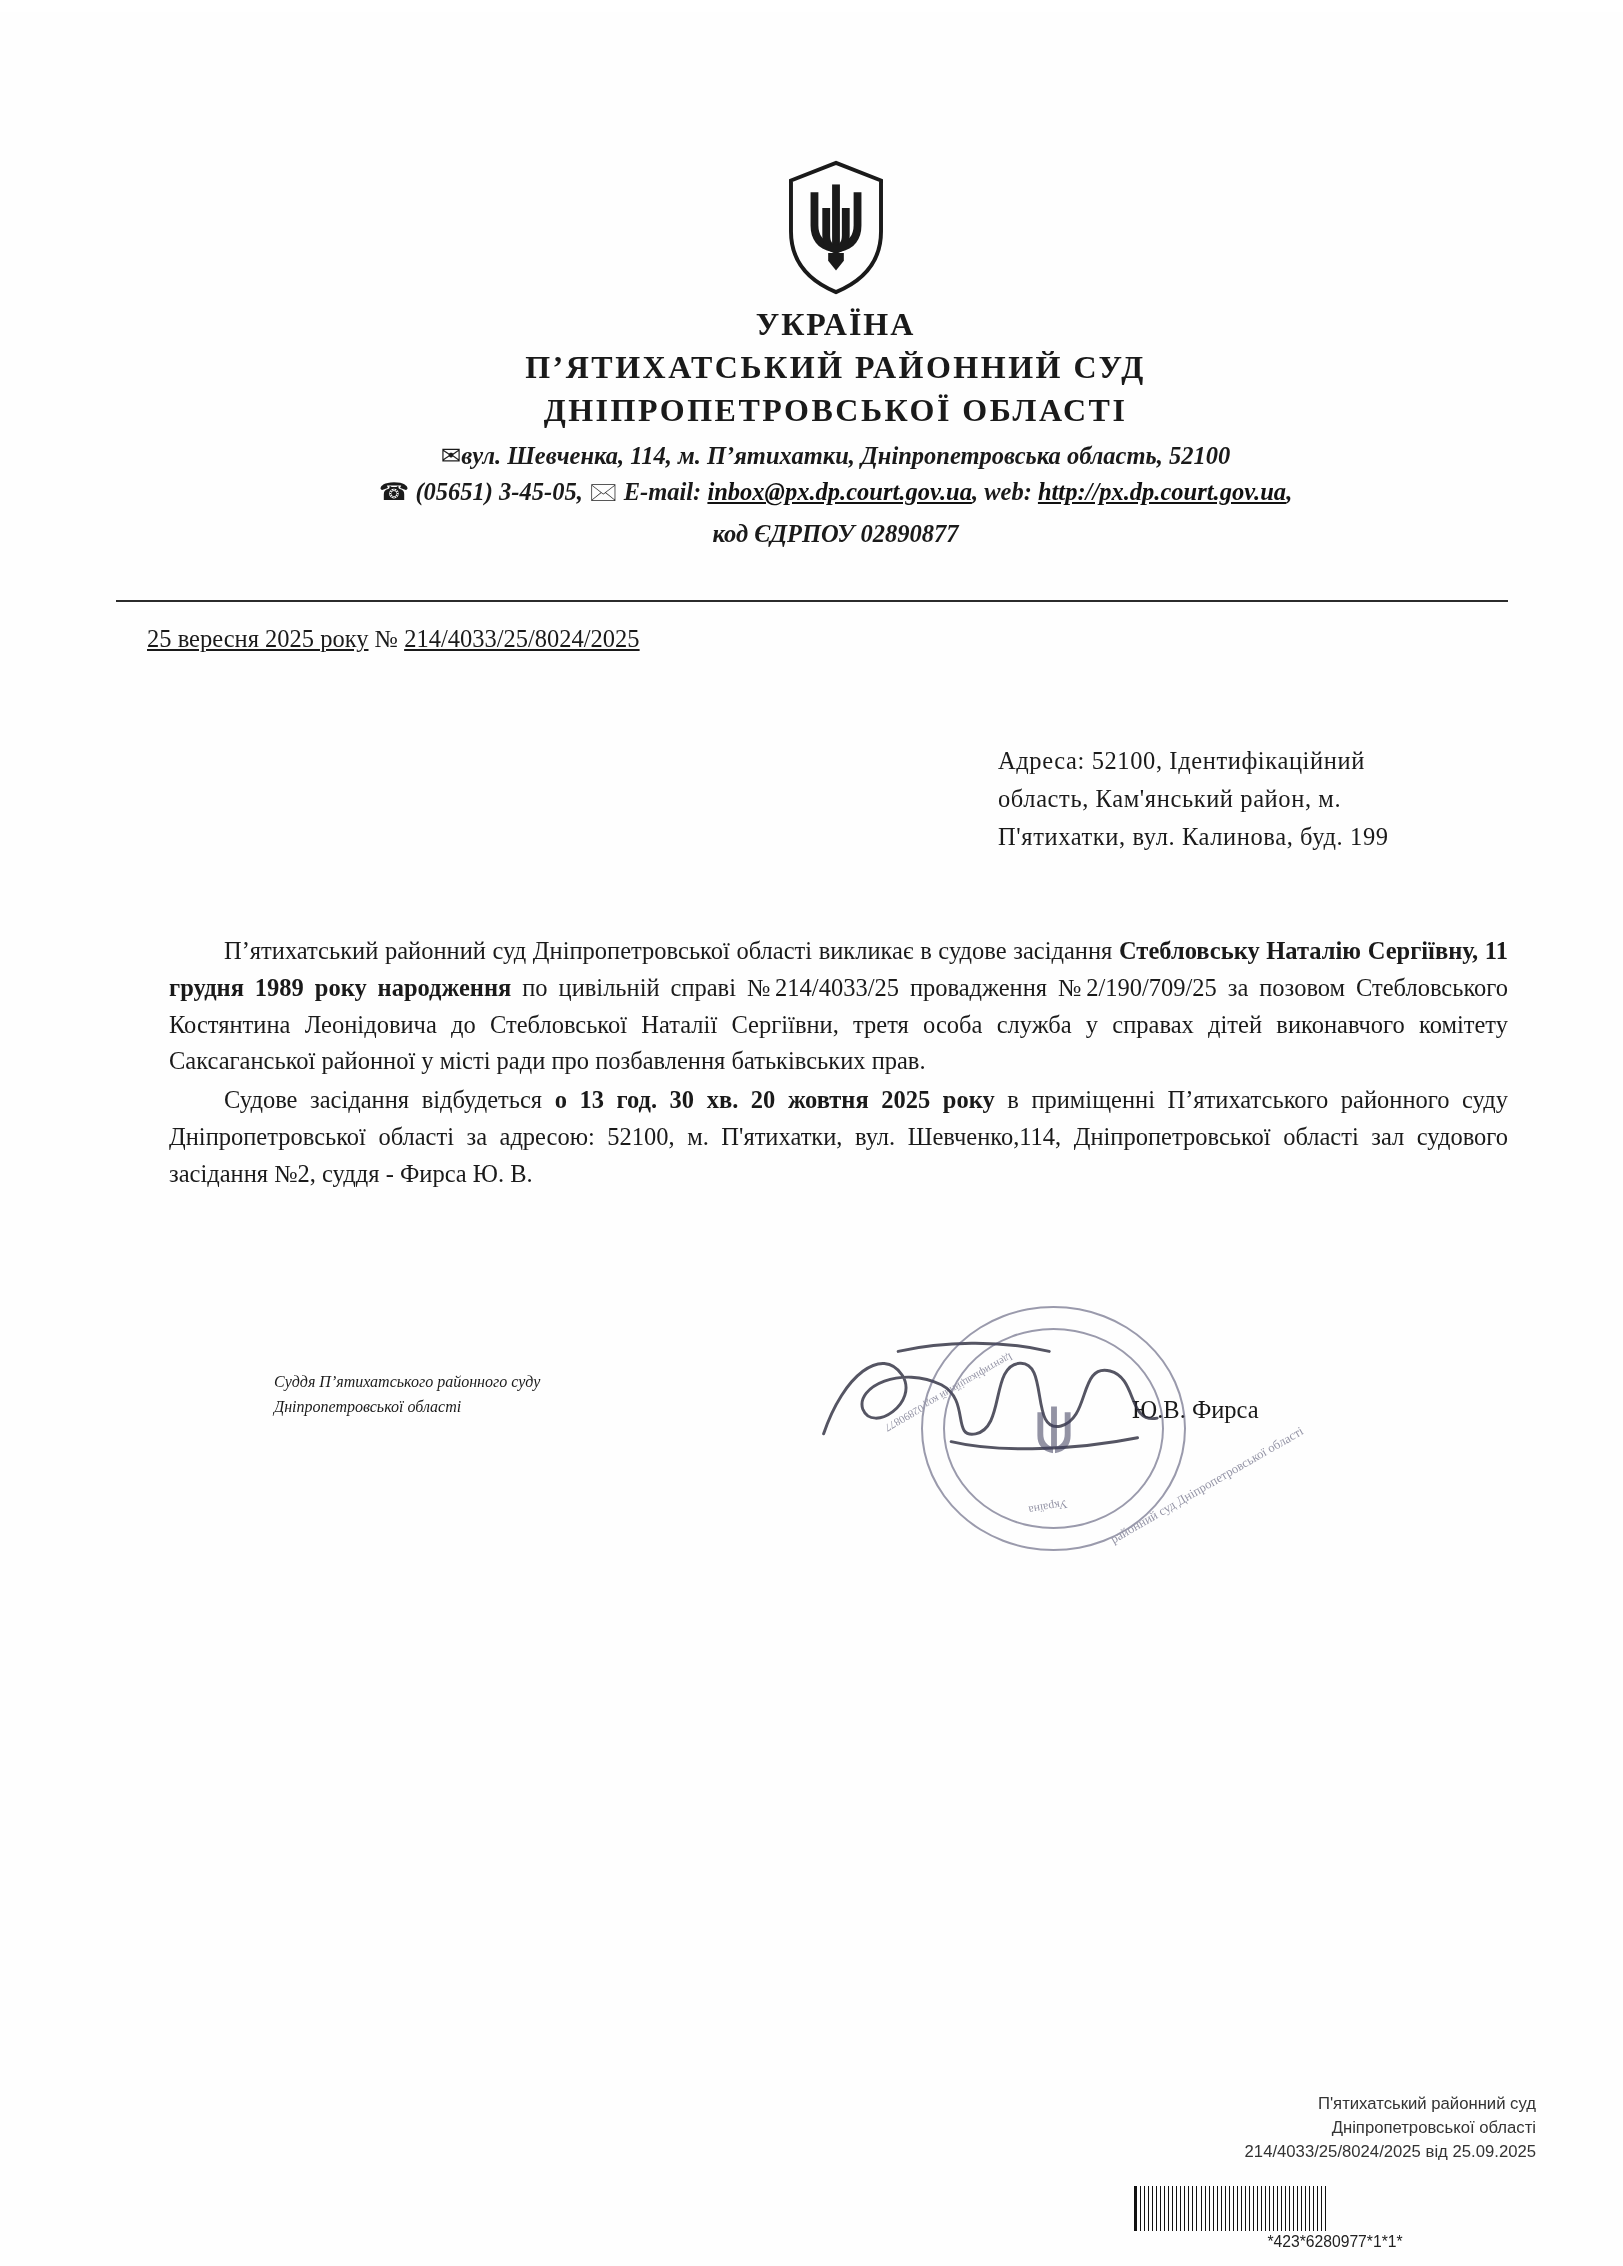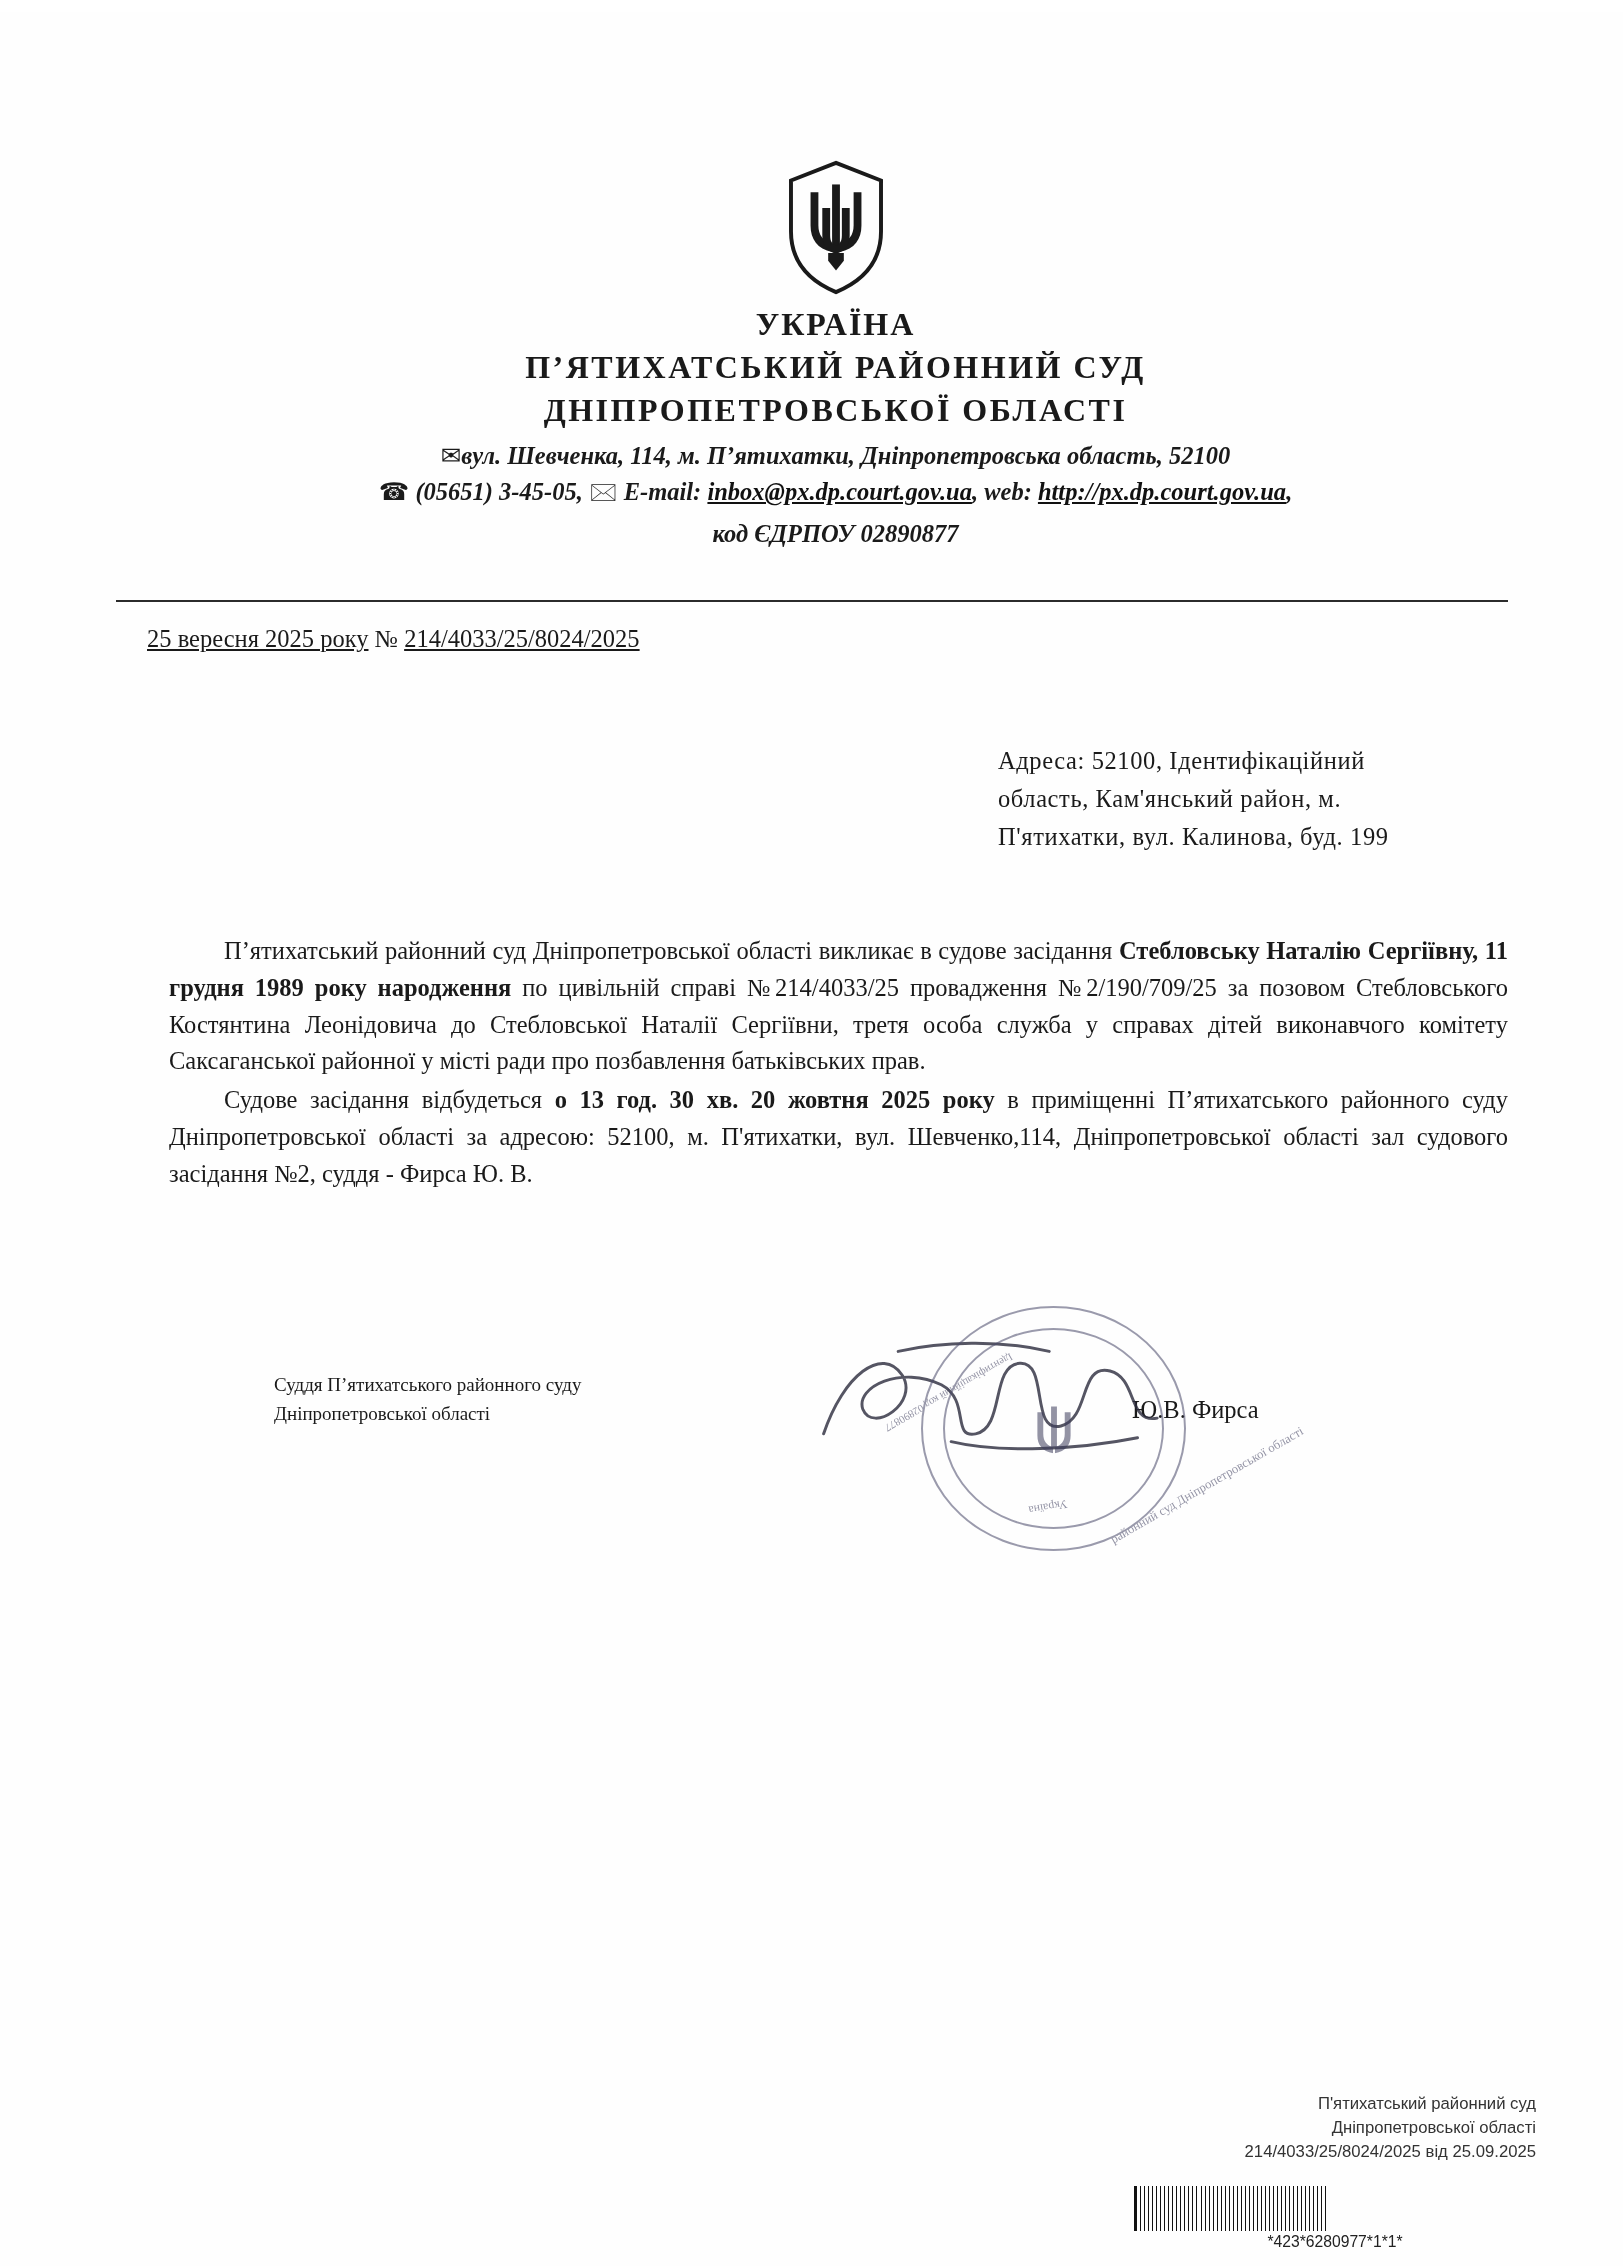--- a/index.html
+++ b/index.html
@@ -116,22 +116,23 @@
     text-align: justify;
   }
   .body p { margin: 0 0 2px 0; text-indent: 55px; }
   .body b { font-weight: bold; }
 
   
   .signature {
     position: absolute;
     top: 1358px;
     left: 274px;
-    font-size: 19px;
+    font-size: 16px;
     line-height: 1.55;
+    font-style: italic;
   }
   .sig-name {
     position: absolute;
     top: 1384px;
     left: 1132px;
     font-size: 24.5px;
   }
 
   
   .stamp {

